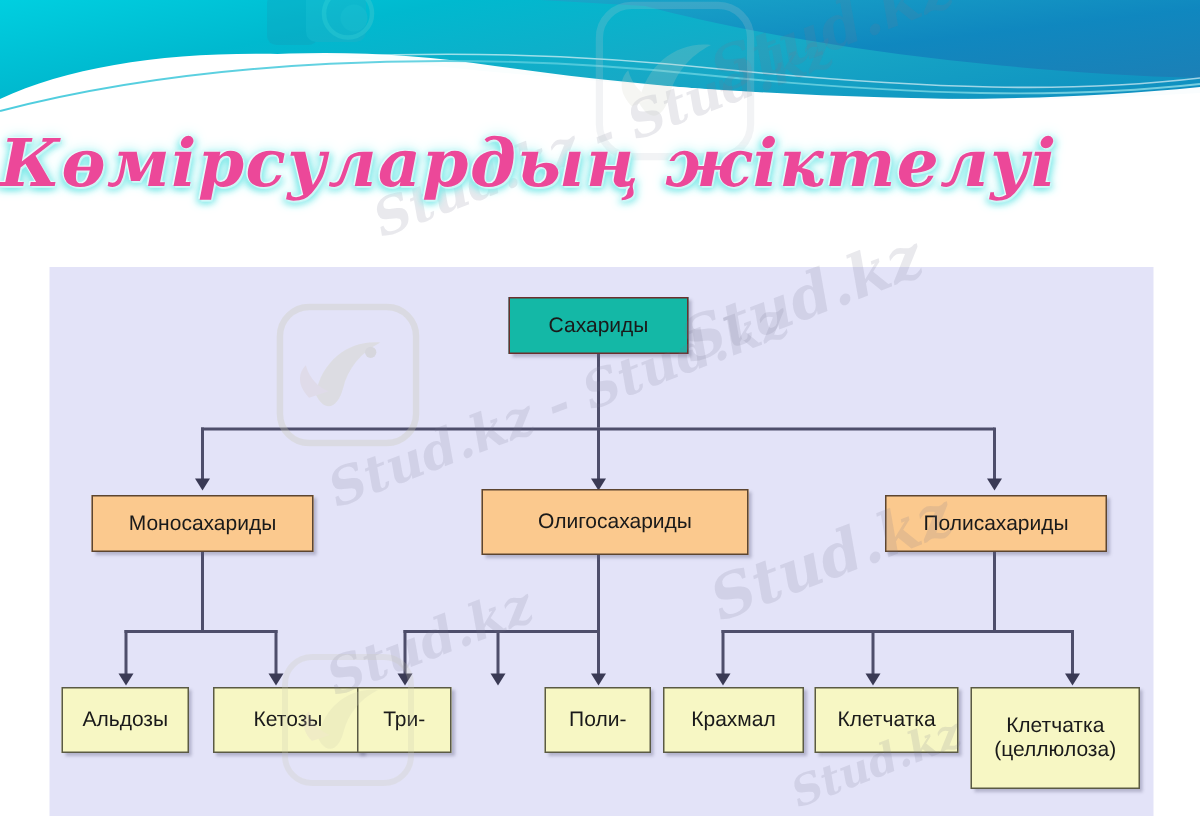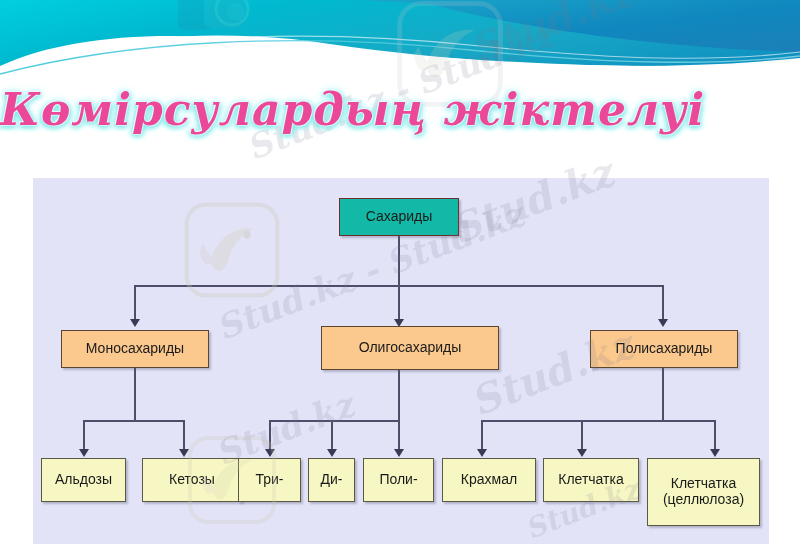--- a/index.html
+++ b/index.html
@@ -222,23 +222,20 @@
 
     <div class="node lvl2" style="left:8px;top:280px;width:85px;height:44px;">
       <span>Альдозы</span>
     </div>
     <div class="node lvl2" style="left:109px;top:280px;width:100px;height:44px;">
       <span>Кетозы</span>
     </div>
     <div class="node lvl2" style="left:205px;top:280px;width:63px;height:44px;">
       <span>Три-</span>
     </div>
-    <div class="node lvl2" style="left:275px;top:280px;width:47px;height:44px;">
-      <span>Ди-</span>
-    </div>
     <div class="node lvl2" style="left:330px;top:280px;width:71px;height:44px;">
       <span>Поли-</span>
     </div>
     <div class="node lvl2" style="left:409px;top:280px;width:94px;height:44px;">
       <span>Крахмал</span>
     </div>
     <div class="node lvl2" style="left:510px;top:280px;width:96px;height:44px;">
       <span>Клетчатка</span>
     </div>
     <div class="node lvl2" style="left:614px;top:280px;width:113px;height:68px;">

